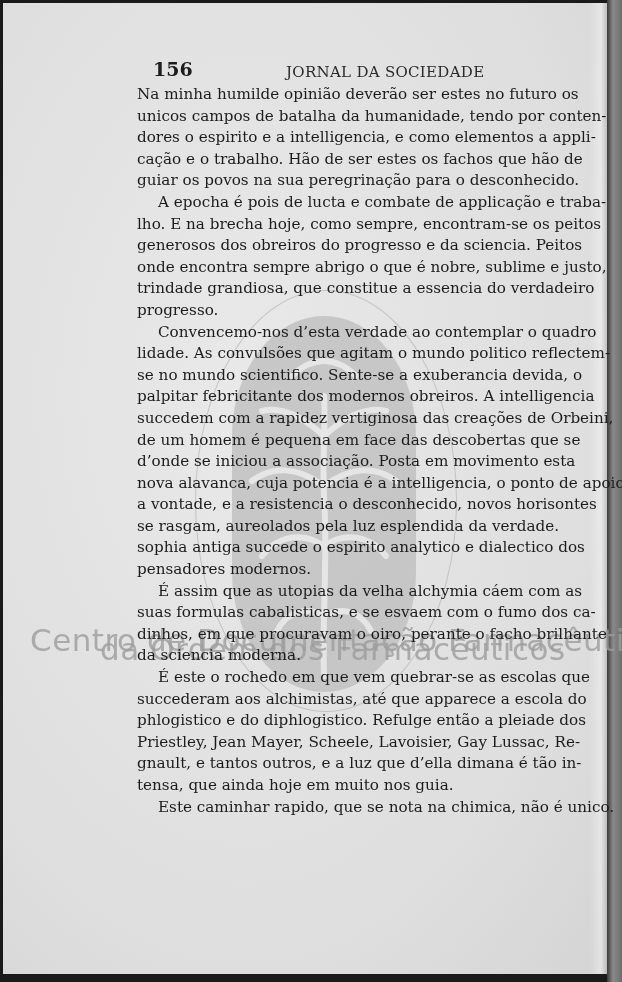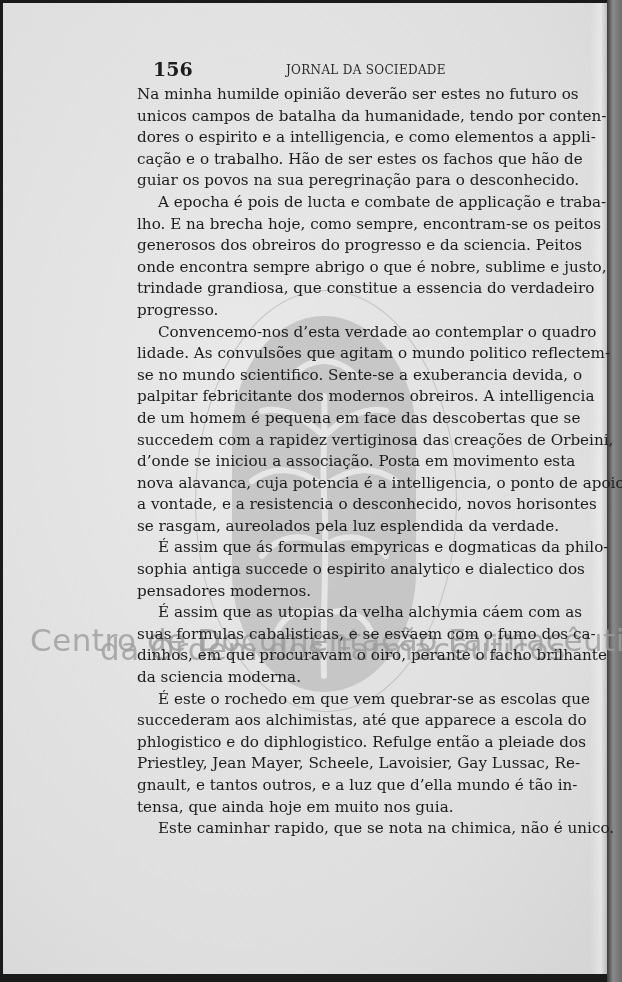--- a/index.html
+++ b/index.html
@@ -45,21 +45,21 @@
   .wm-line2 { left: 100px; top: 631px; }
   .header {
     position: absolute; left: 137px; top: 58px; width: 432px; height: 22px;
   }
   .page-number {
     position: absolute; left: 0; top: 0;
     font-size: 19px; font-weight: bold; color: #1d1d1d; margin-left: 16px;
   }
   .running-head {
     position: absolute; left: 149px; top: 5px;
-    font-size: 12px; letter-spacing: 0.3px; color: #2a2a2a;
+    font-size: 15px; letter-spacing: 0.3px; color: #2a2a2a;
   }
   .body-text {
     position: absolute; left: 137px; top: 84px; width: 432px;
     color: #1c1c1c;
     font-size: 15.2px;
     line-height: 21.6px;
   }
   .para { margin: 0; text-align: justify; }
   .line {
     display: block; height: 21.6px; white-space: nowrap;
@@ -115,42 +115,41 @@
       <span class="line">generosos dos obreiros do progresso e da sciencia. Peitos</span>
       <span class="line">onde encontra sempre abrigo o que é nobre, sublime e justo,</span>
       <span class="line">trindade grandiosa, que constitue a essencia do verdadeiro</span>
       <span class="line last">progresso.</span>
     </div>
     <div class="para">
       <span class="line indent">Convencemo-nos d’esta verdade ao contemplar o quadro</span>
       <span class="line">lidade. As convulsões que agitam o mundo politico reflectem-</span>
       <span class="line">se no mundo scientifico. Sente-se a exuberancia devida, o</span>
       <span class="line">palpitar febricitante dos modernos obreiros. A intelligencia</span>
+      <span class="line">succedem com a rapidez vertiginosa das creações de Orbeini,</span>
       <span class="line">de um homem é pequena em face das descobertas que se</span>
-      <span class="line">succedem com a rapidez vertiginosa das creações de Orbeini,</span>
       <span class="line">d’onde se iniciou a associação. Posta em movimento esta</span>
       <span class="line">nova alavanca, cuja potencia é a intelligencia, o ponto de apoio</span>
       <span class="line">a vontade, e a resistencia o desconhecido, novos horisontes</span>
       <span class="line last">se rasgam, aureolados pela luz esplendida da verdade.</span>
     </div>
     <div class="para">
-      <span class="line indent">É assim que ás formulas empyricas e dogmaticas da philo-</span>
       <span class="line">sophia antiga succede o espirito analytico e dialectico dos</span>
       <span class="line last">pensadores modernos.</span>
     </div>
     <div class="para">
       <span class="line indent">É assim que as utopias da velha alchymia cáem com as</span>
       <span class="line">suas formulas cabalisticas, e se esvaem com o fumo dos ca-</span>
       <span class="line">dinhos, em que procuravam o oiro, perante o facho brilhante</span>
       <span class="line last">da sciencia moderna.</span>
     </div>
     <div class="para">
       <span class="line indent">É este o rochedo em que vem quebrar-se as escolas que</span>
       <span class="line">succederam aos alchimistas, até que apparece a escola do</span>
       <span class="line">phlogistico e do diphlogistico. Refulge então a pleiade dos</span>
       <span class="line">Priestley, Jean Mayer, Scheele, Lavoisier, Gay Lussac, Re-</span>
-      <span class="line">gnault, e tantos outros, e a luz que d’ella mundo é tão in-</span>
+      <span class="line">gnault, e tantos outros, e a luz que d’ella dimana é tão in-</span>
       <span class="line last">tensa, que ainda hoje em muito nos guia.</span>
     </div>
     <div class="para">
       <span class="line last indent">Este caminhar rapido, que se nota na chimica, não é unico.</span>
     </div>
   </div>
 
 </body></html>

